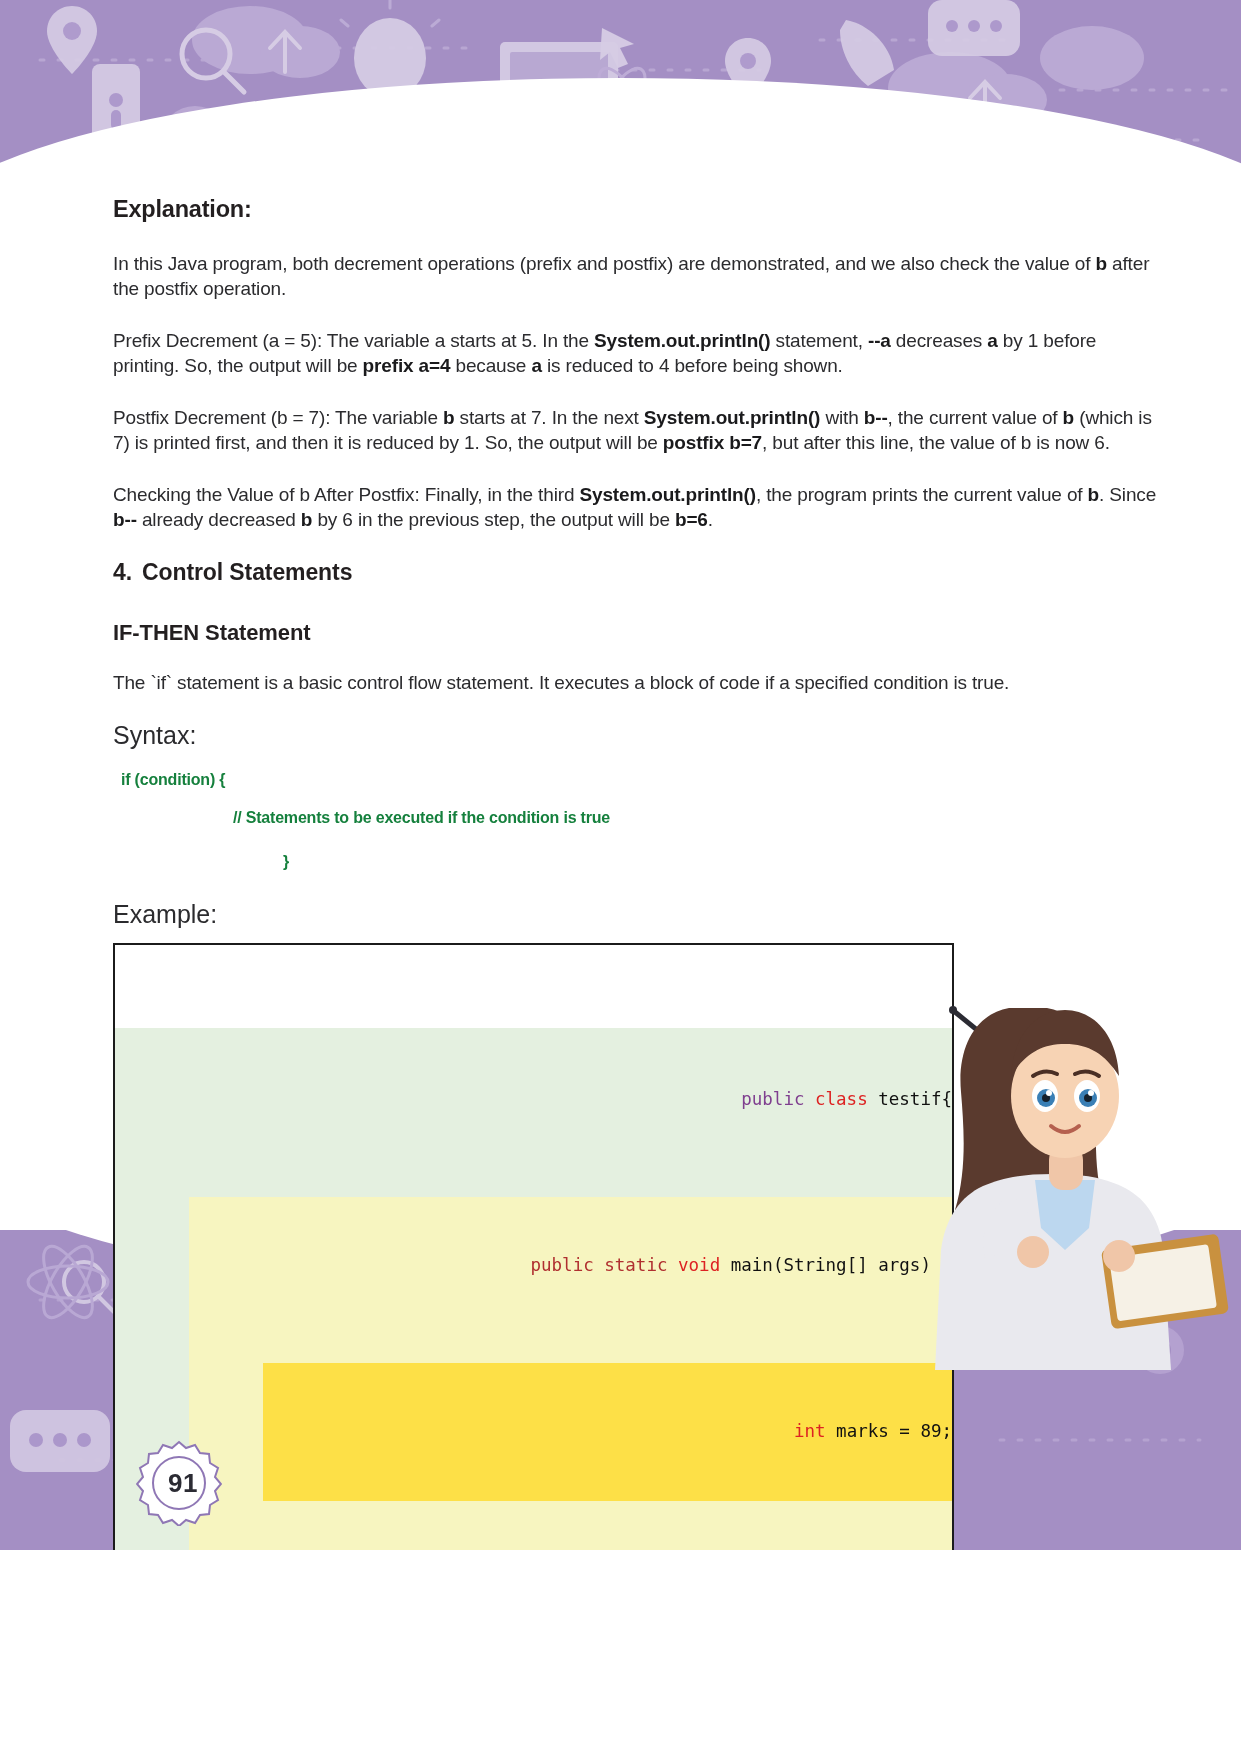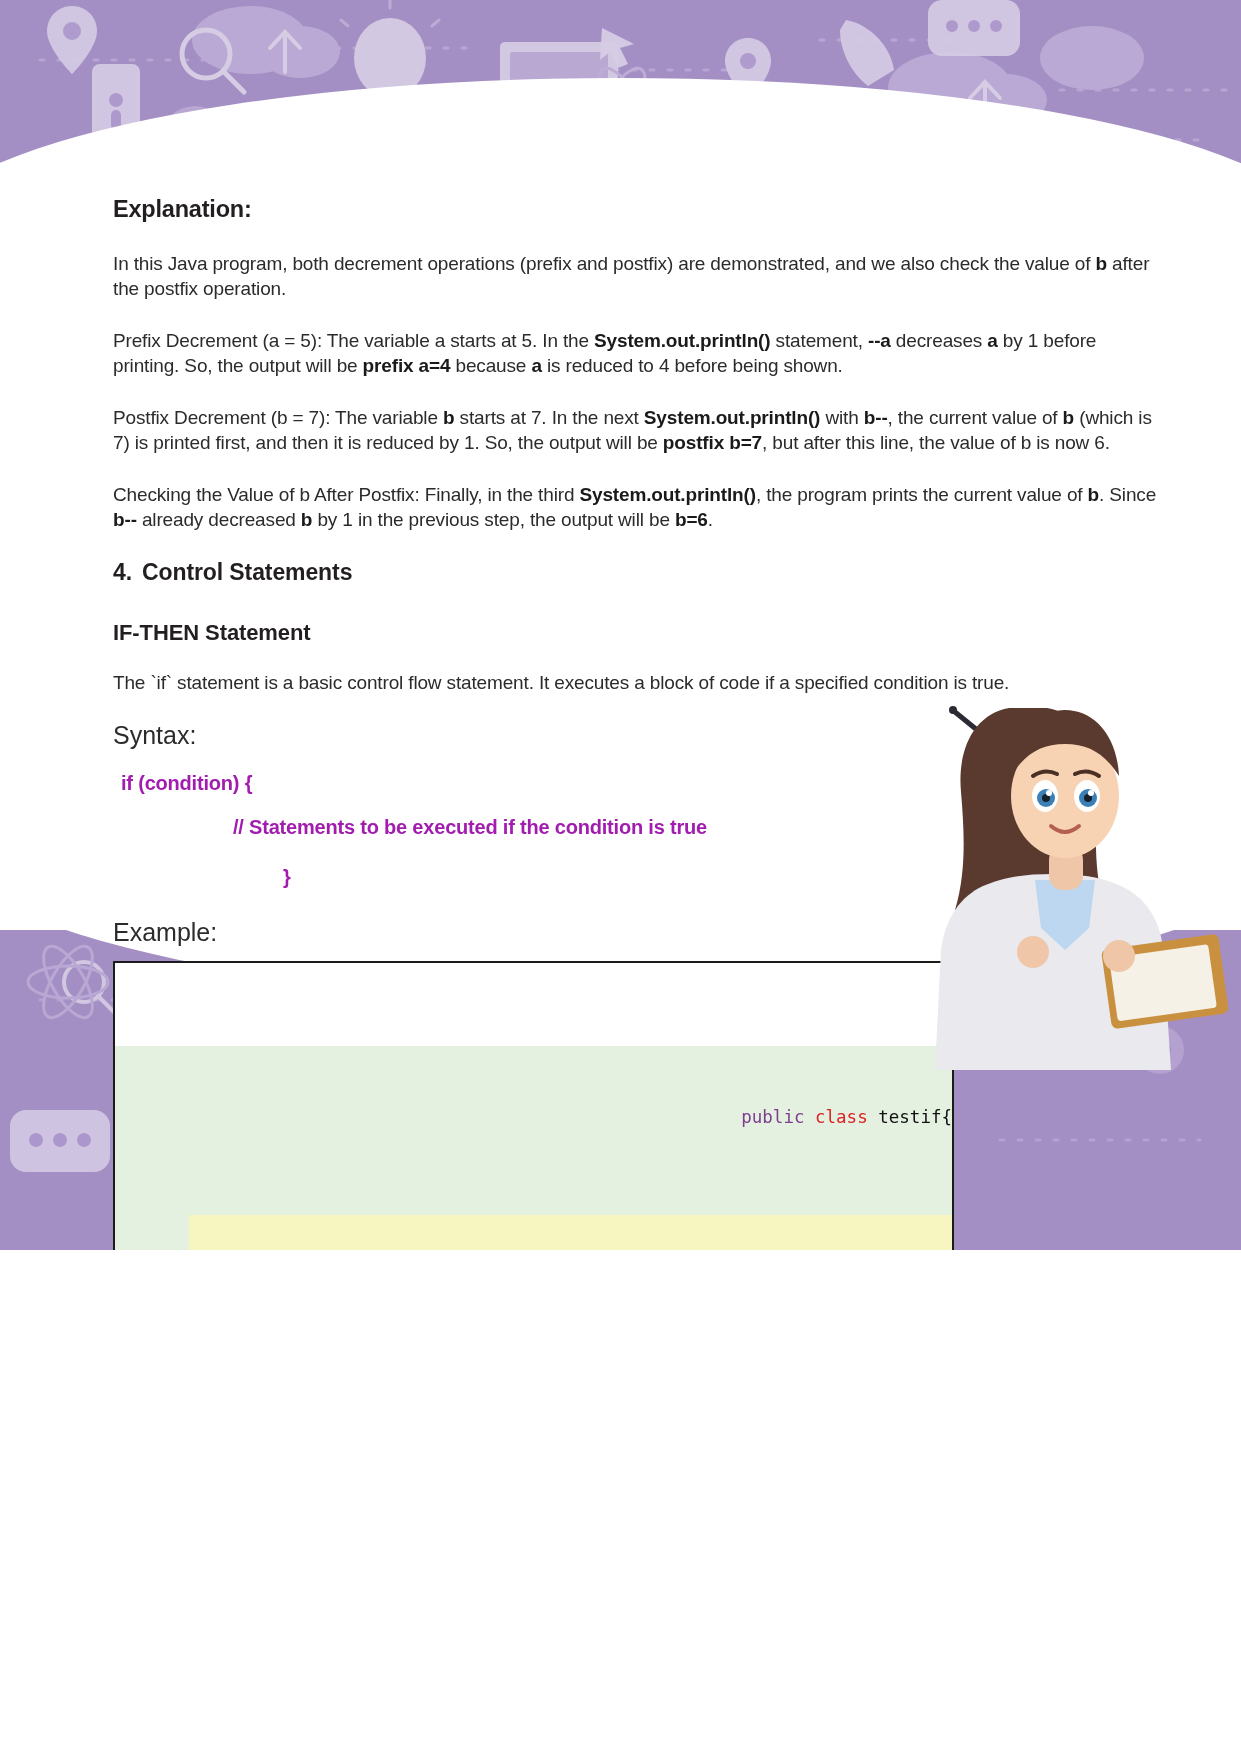--- a/index.html
+++ b/index.html
@@ -8,21 +8,21 @@
     padding: 0;
     background: #ffffff;
   }
   body {
     font-family: "Liberation Sans", sans-serif;
     -webkit-font-smoothing: antialiased;
   }
   .page {
     position: relative;
     width: 1241px;
-    height: 1250px;
+    height: 1550px;
     overflow: hidden;
     background: #ffffff;
   }
 
   
   .header-band {
     position: absolute;
     left: 0; top: 0;
     width: 1241px;
     height: 205px;
@@ -132,23 +132,23 @@
   .sub-heading {
     font-size: 22px;
     font-weight: 700;
     color: #231f20;
     margin: 34px 0 24px 0;
     letter-spacing: -0.1px;
   }
 
   .syntax-block {
     margin: 18px 0 20px 0;
-    font-size: 20px;
+    font-size: 16px;
     font-weight: 700;
-    color: #a21caf;
+    color: #15803d;
     line-height: 1.5;
     letter-spacing: -0.2px;
   }
   .syntax-line-1 { padding-left: 8px; }
   .syntax-line-2 { padding-left: 120px; margin-top: 14px; }
   .syntax-line-3 { padding-left: 170px; margin-top: 20px; }
 
   .label-line {
     font-size: 25px;
     color: #2b2b2e;
@@ -289,21 +289,21 @@
   <div class="content">
 
     <div class="h-bold">Explanation:</div>
 
     <p class="para"><span>In this Java program, both decrement operations (prefix and postfix) are demonstrated, and we also check the value of </span><b>b</b><span> after the postfix operation.</span></p>
 
     <p class="para"><span>Prefix Decrement (a = 5): The variable a starts at 5. In the </span><b>System.out.println()</b><span> statement, </span><b>--a</b><span> decreases </span><b>a</b><span> by 1 before printing. So, the output will be </span><b>prefix a=4</b><span> because </span><b>a</b><span> is reduced to 4 before being shown.</span></p>
 
     <p class="para"><span>Postfix Decrement (b = 7): The variable </span><b>b</b><span> starts at 7. In the next </span><b>System.out.println()</b><span> with </span><b>b--</b><span>, the current value of </span><b>b</b><span> (which is 7) is printed first, and then it is reduced by 1. So, the output will be </span><b>postfix b=7</b><span>, but after this line, the value of b is now 6.</span></p>
 
-    <p class="para"><span>Checking the Value of b After Postfix: Finally, in the third </span><b>System.out.println()</b><span>, the program prints the current value of </span><b>b</b><span>. Since </span><b>b--</b><span> already decreased </span><b>b</b><span> by 1 in the previous step, the output will be </span><b>b=6</b><span>.</span></p>
+    <p class="para"><span>Checking the Value of b After Postfix: Finally, in the third </span><b>System.out.println()</b><span>, the program prints the current value of </span><b>b</b><span>. Since </span><b>b--</b><span> already decreased </span><b>b</b><span> by 6 in the previous step, the output will be </span><b>b=6</b><span>.</span></p>
 
     <div class="numbered-heading"><span class="num">4.</span><span>Control Statements</span></div>
 
 
     <div class="sub-heading">IF-THEN Statement</div>
 
     <p class="para">The `if` statement is a basic control flow statement. It executes a block of code if a specified condition is true.</p>
 
     <p class="label-line">Syntax:</p>
 

